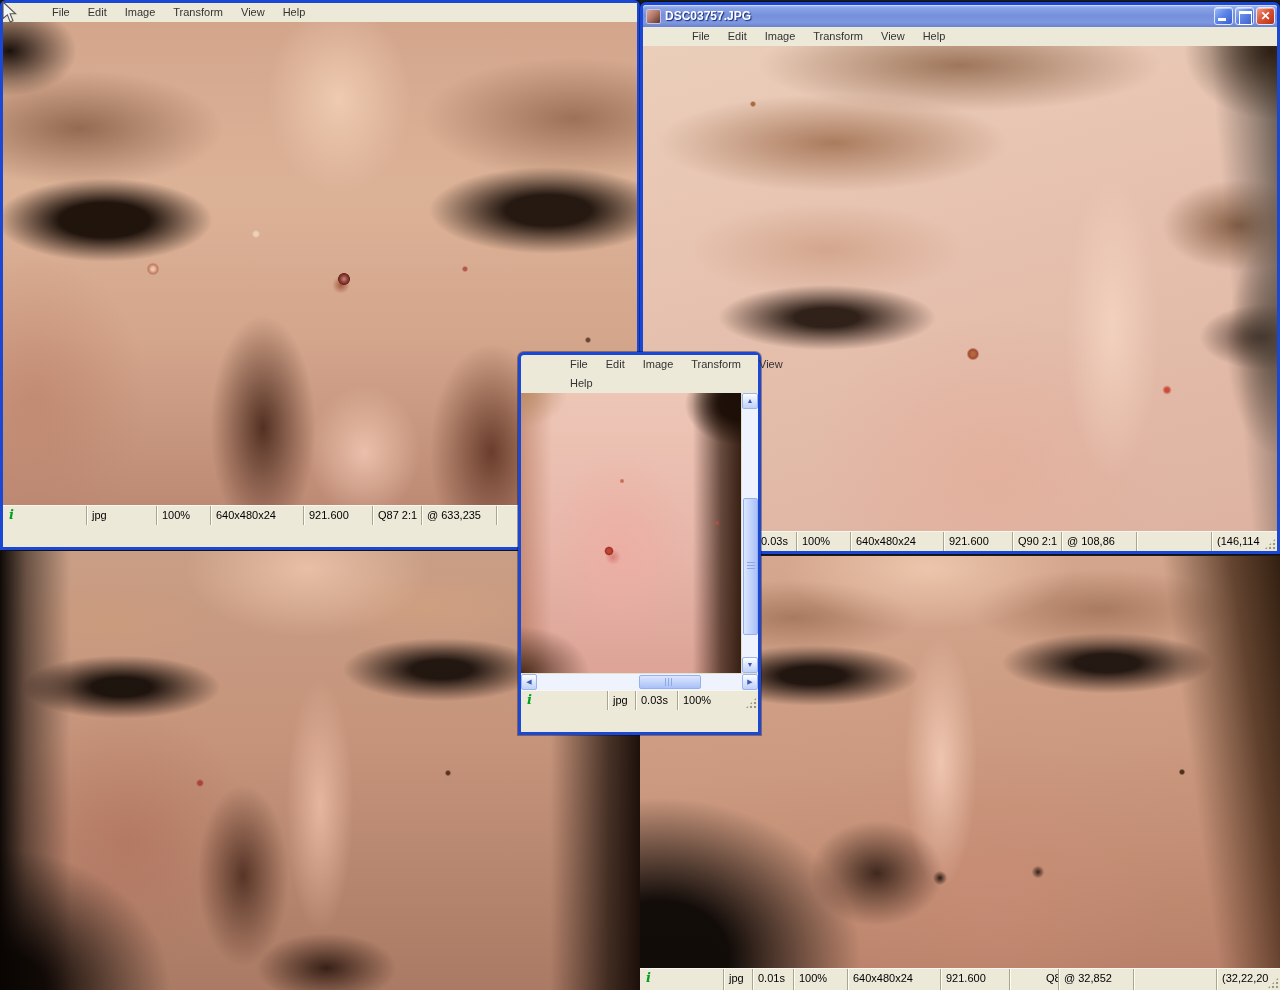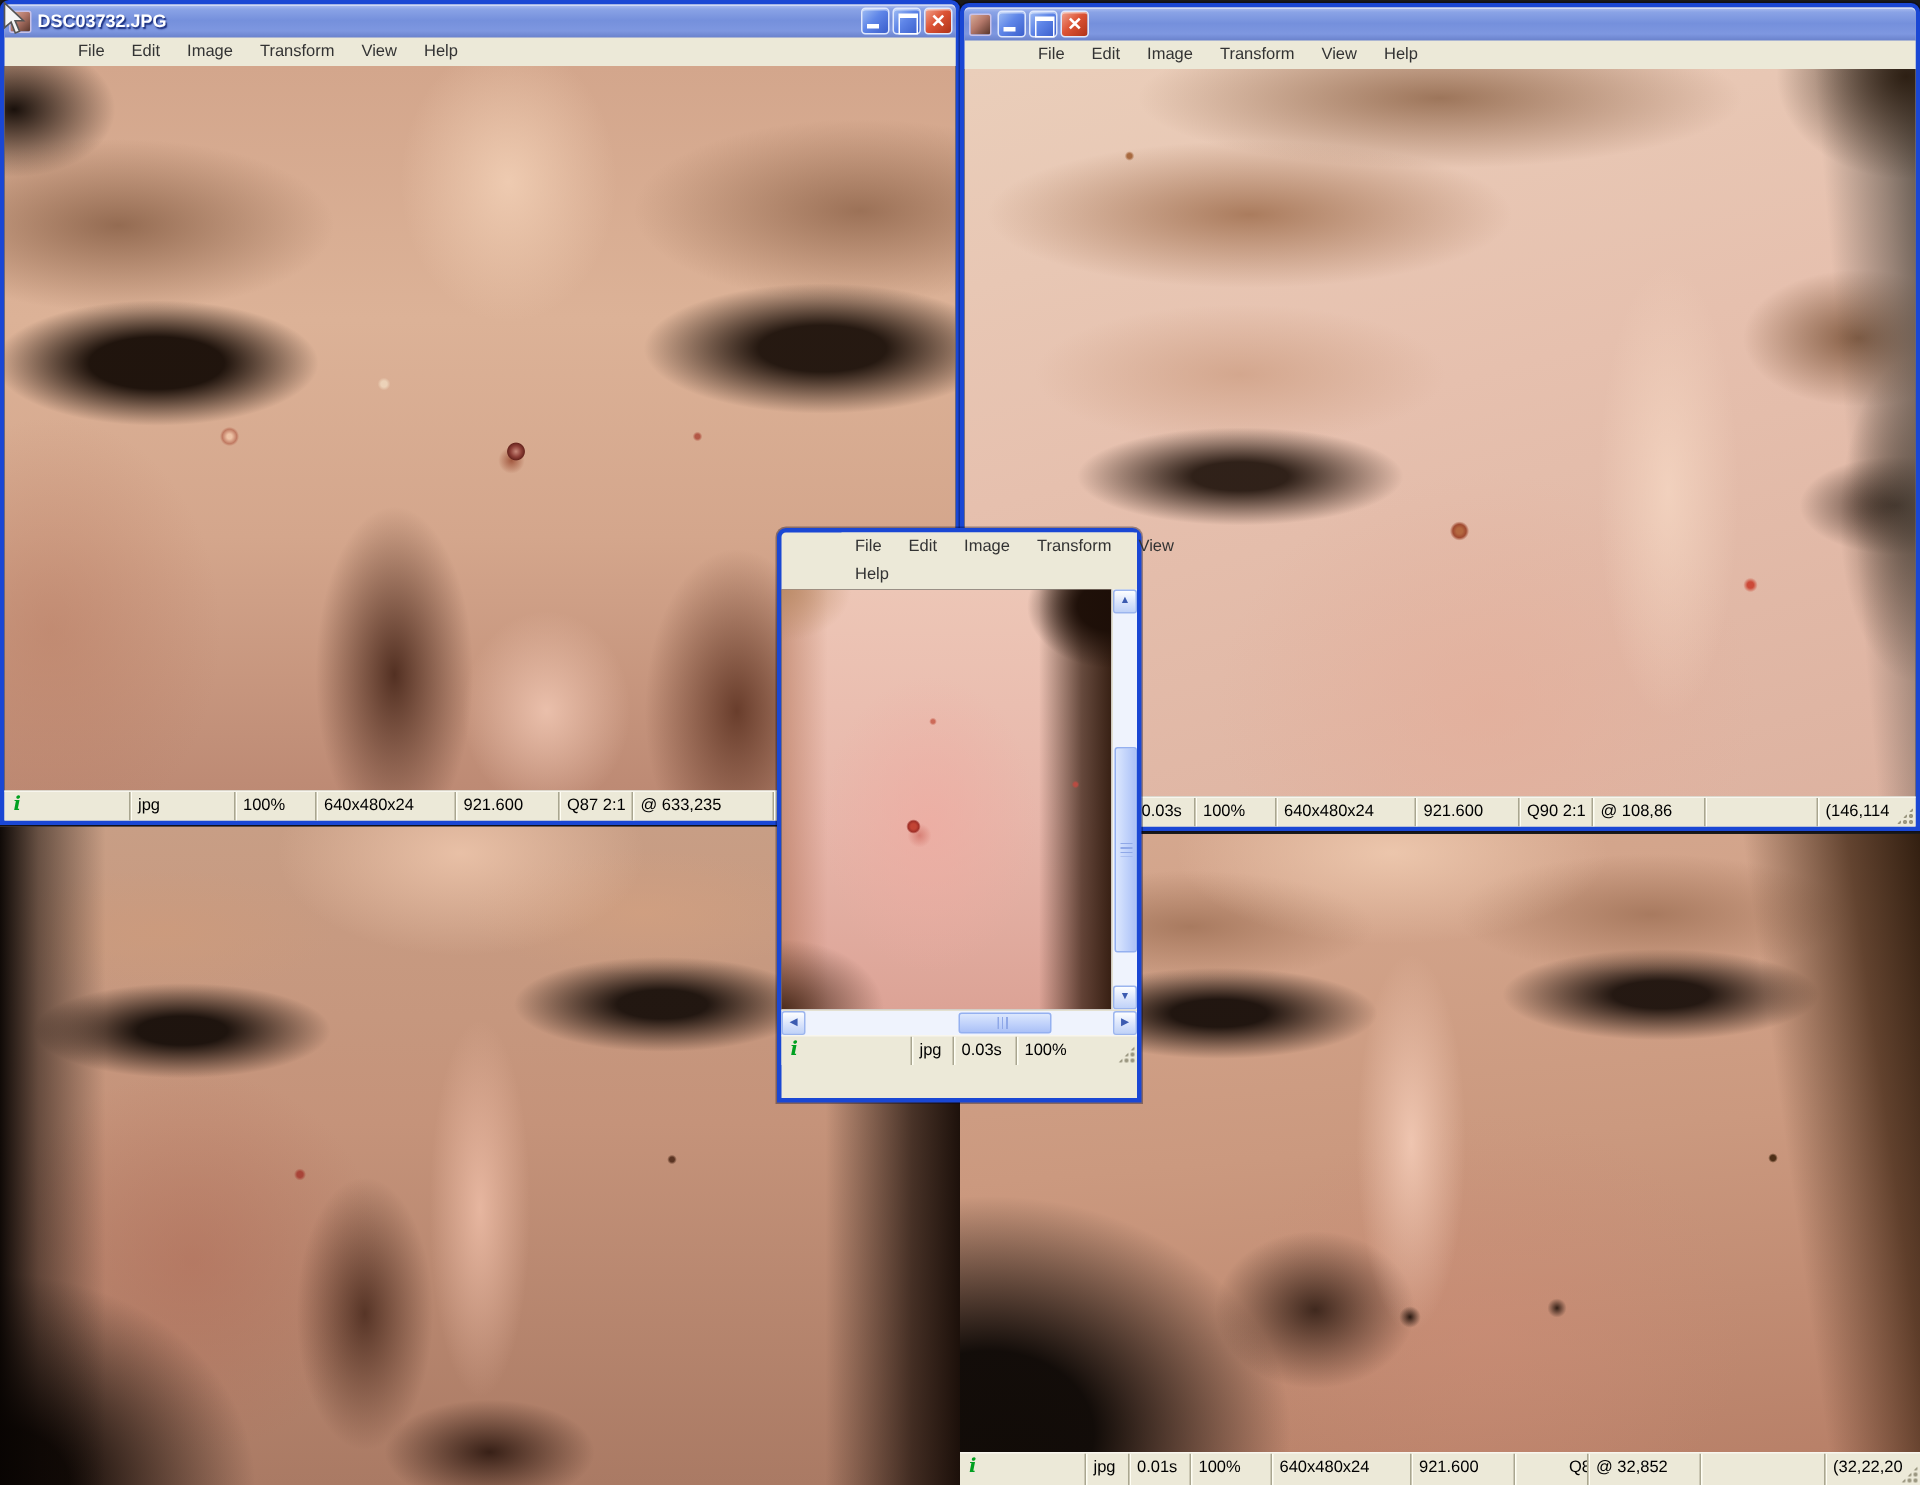--- a/index.html
+++ b/index.html
@@ -164,56 +164,48 @@
     <div class="scell" style="width:93px;">640x480x24</div>
     <div class="scell" style="width:69px;">921.600</div>
     <div class="scell" style="width:49px;padding-left:36px;">Q88 2:1</div>
     <div class="scell" style="width:75px;">@ 32,852</div>
     <div class="scell" style="width:83px;"></div>
     <div class="scell" style="width:64px;">(32,22,20</div>
     <div class="grip"></div>
   </div>
 
   <div class="window" style="left:0; top:0; width:640px; height:550px; z-index:20;">
-    <div class="titlebar inactive">
-      <div class="win-icon"></div>
-      <div class="win-title">DSC03732.JPG</div>
-      <div class="win-btns">
-        <div class="wbtn min"></div>
-        <div class="wbtn max"></div>
-        <div class="wbtn close"></div>
-      </div>
-    </div>
     <div class="menubar">
       <div class="menu-item">File</div>
       <div class="menu-item">Edit</div>
       <div class="menu-item">Image</div>
       <div class="menu-item">Transform</div>
       <div class="menu-item">View</div>
       <div class="menu-item">Help</div>
     </div>
     <div class="canvas" style="width:634px; height:483px;">
       <div class="photo" id="photo-tl" style="left:0; top:0;"></div>
     </div>
     <div class="statusbar">
       <div class="scell nosep info-i" style="width:83px;">i</div>
       <div class="scell" style="width:29px;">jpg</div>
       <div class="scell" style="width:41px;margin-top:32px;">0.02s</div>
       <div class="scell" style="width:54px;">100%</div>
       <div class="scell" style="width:93px;">640x480x24</div>
       <div class="scell" style="width:69px;">921.600</div>
       <div class="scell" style="width:49px;">Q87 2:1</div>
-      <div class="scell" style="width:94px;">@ 633,235</div>
+      <div class="scell" style="width:75px;">@ 633,235</div>
       <div class="scell" style="flex:1 1 auto;"></div>
     </div>
   </div>
 
   <div class="window" style="left:640px; top:2px; width:640px; height:552px; z-index:20;">
     <div class="titlebar inactive">
       <div class="win-icon"></div>
+      <div class="win-title">DSC03757.JPG</div>
       <div class="win-btns">
         <div class="wbtn min"></div>
         <div class="wbtn max"></div>
         <div class="wbtn close"></div>
       </div>
     </div>
     <div class="menubar">
       <div class="menu-item">File</div>
       <div class="menu-item">Edit</div>
       <div class="menu-item">Image</div>

